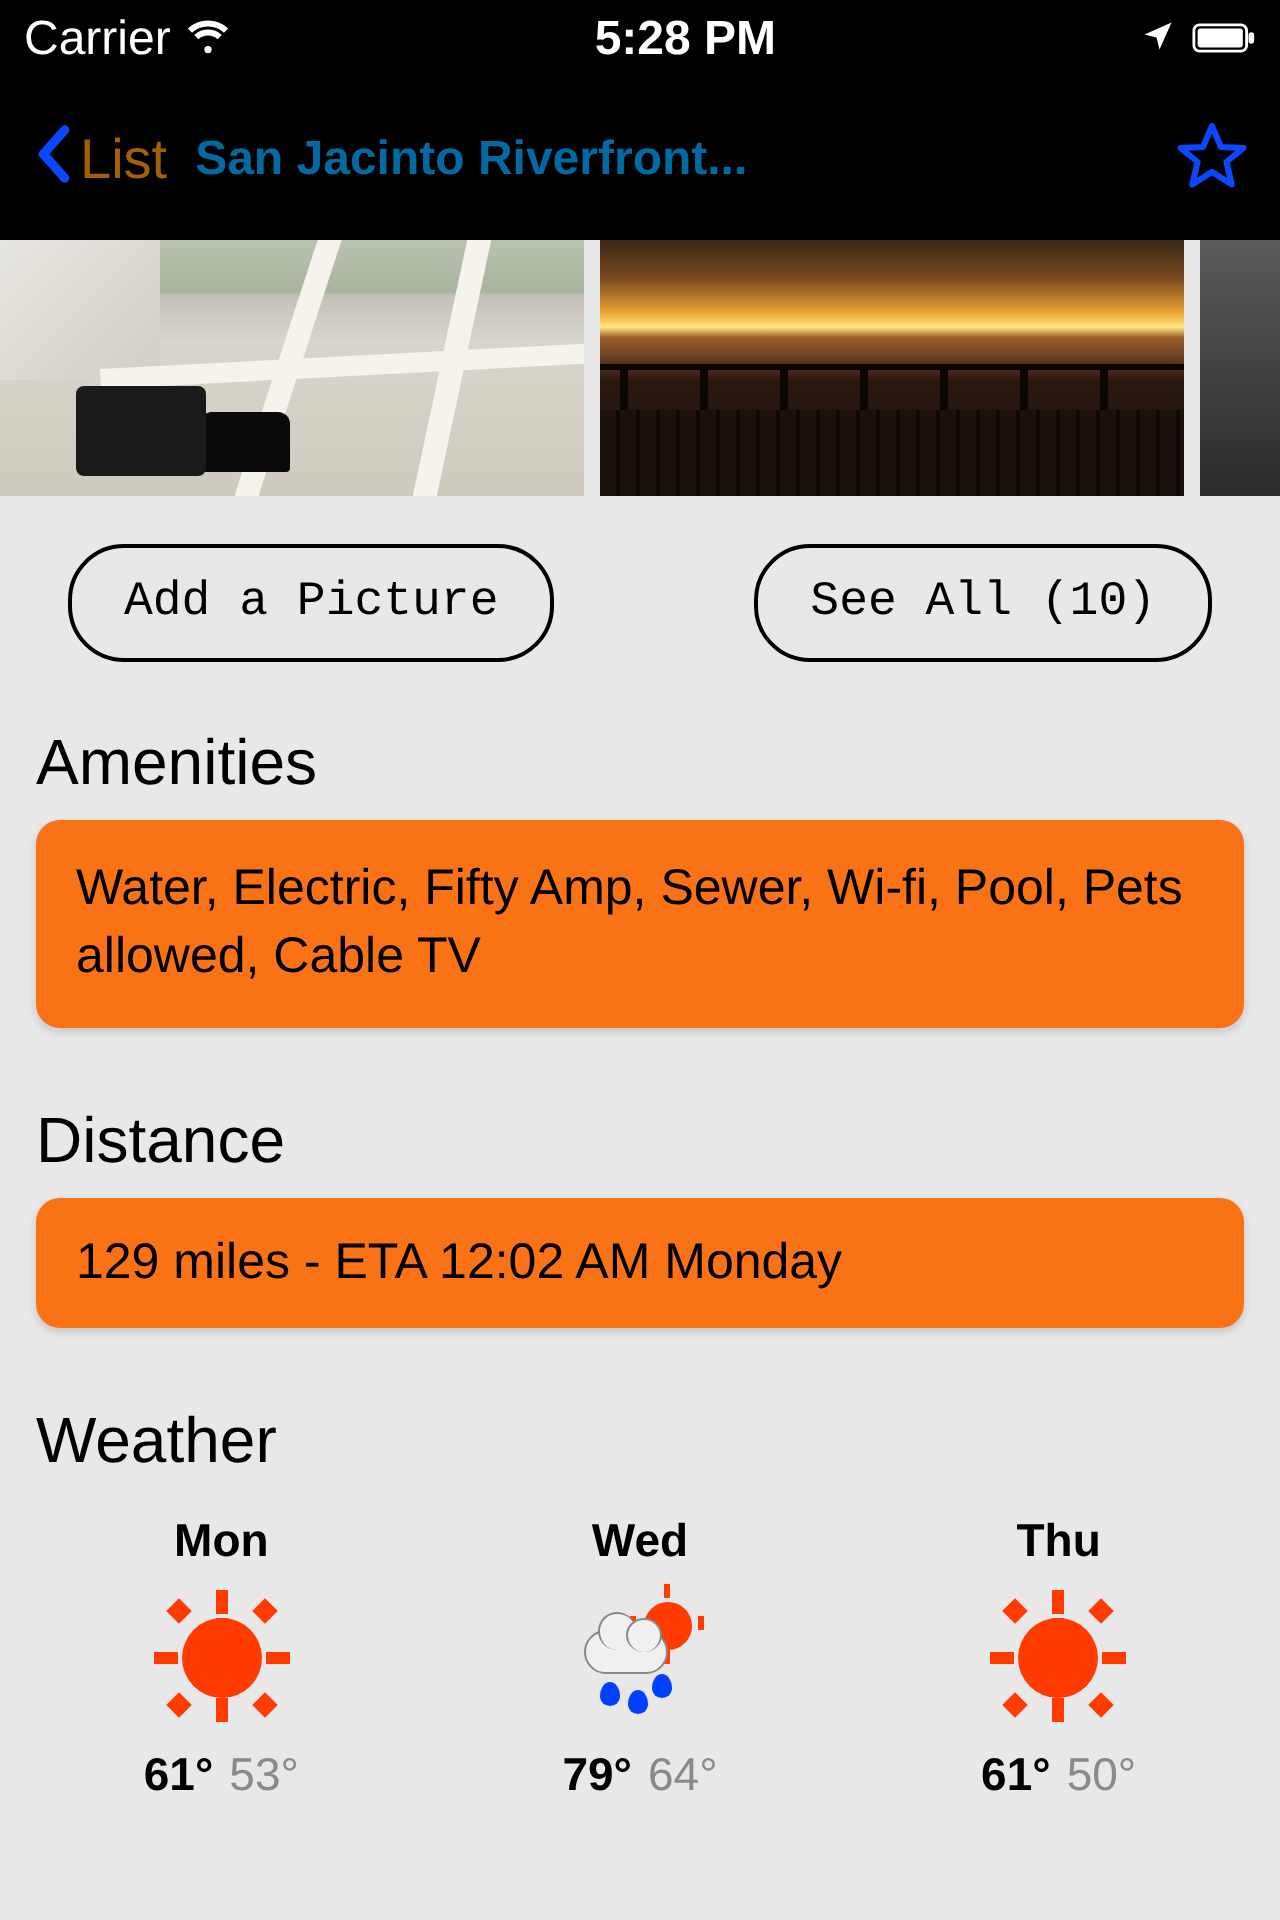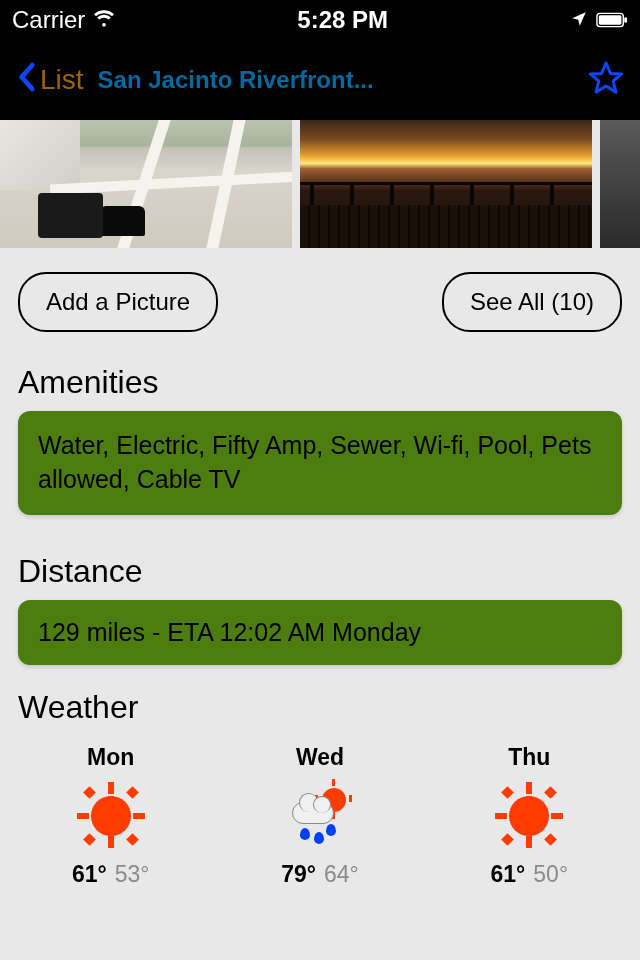--- a/index.html
+++ b/index.html
@@ -113,52 +113,53 @@
     .pier-post { position: absolute; top: 62px; width: 4px; height: 25px; background: #0a0604;}
 
     .photo-edge {
       flex: 0 0 40px;
       background: linear-gradient(180deg, #5a5a5a 0%, #2a2a2a 100%);
     }
 
     .buttons-row {
       display: flex;
       justify-content: space-between;
-      padding: 24px 18px;
+      padding: 24px 34px;
+      font-family: Liberation Mono, monospace;
     }
     .pill-button {
       background: #e8e8e8;
       border: 2px solid #000;
       border-radius: 28px;
       padding: 14px 26px;
       font-size: 24px;
       font-weight: 500;
       cursor: pointer;
       font-family: inherit;
     }
 
     .section-header {
       font-size: 32px;
       font-weight: 400;
       padding: 8px 18px 10px;
     }
     .card {
-      background: #4d7c0f;
+      background: #f97316;
       border-radius: 12px;
       margin: 0 18px;
       padding: 18px 20px;
       font-size: 25px;
       line-height: 1.35;
       box-shadow: 0 2px 4px rgba(0,0,0,0.15);
     }
 
     .distance-section { margin-top: 30px; }
     .distance-card { font-size: 25px; padding: 16px 20px; }
 
-    .weather-section { margin-top: 16px; }
+    .weather-section { margin-top: 30px; }
     .weather-row {
       display: flex;
       justify-content: space-around;
       padding: 8px 6px 0;
     }
     .weather-day {
       flex: 1;
       display: flex;
       flex-direction: column;
       align-items: center;

